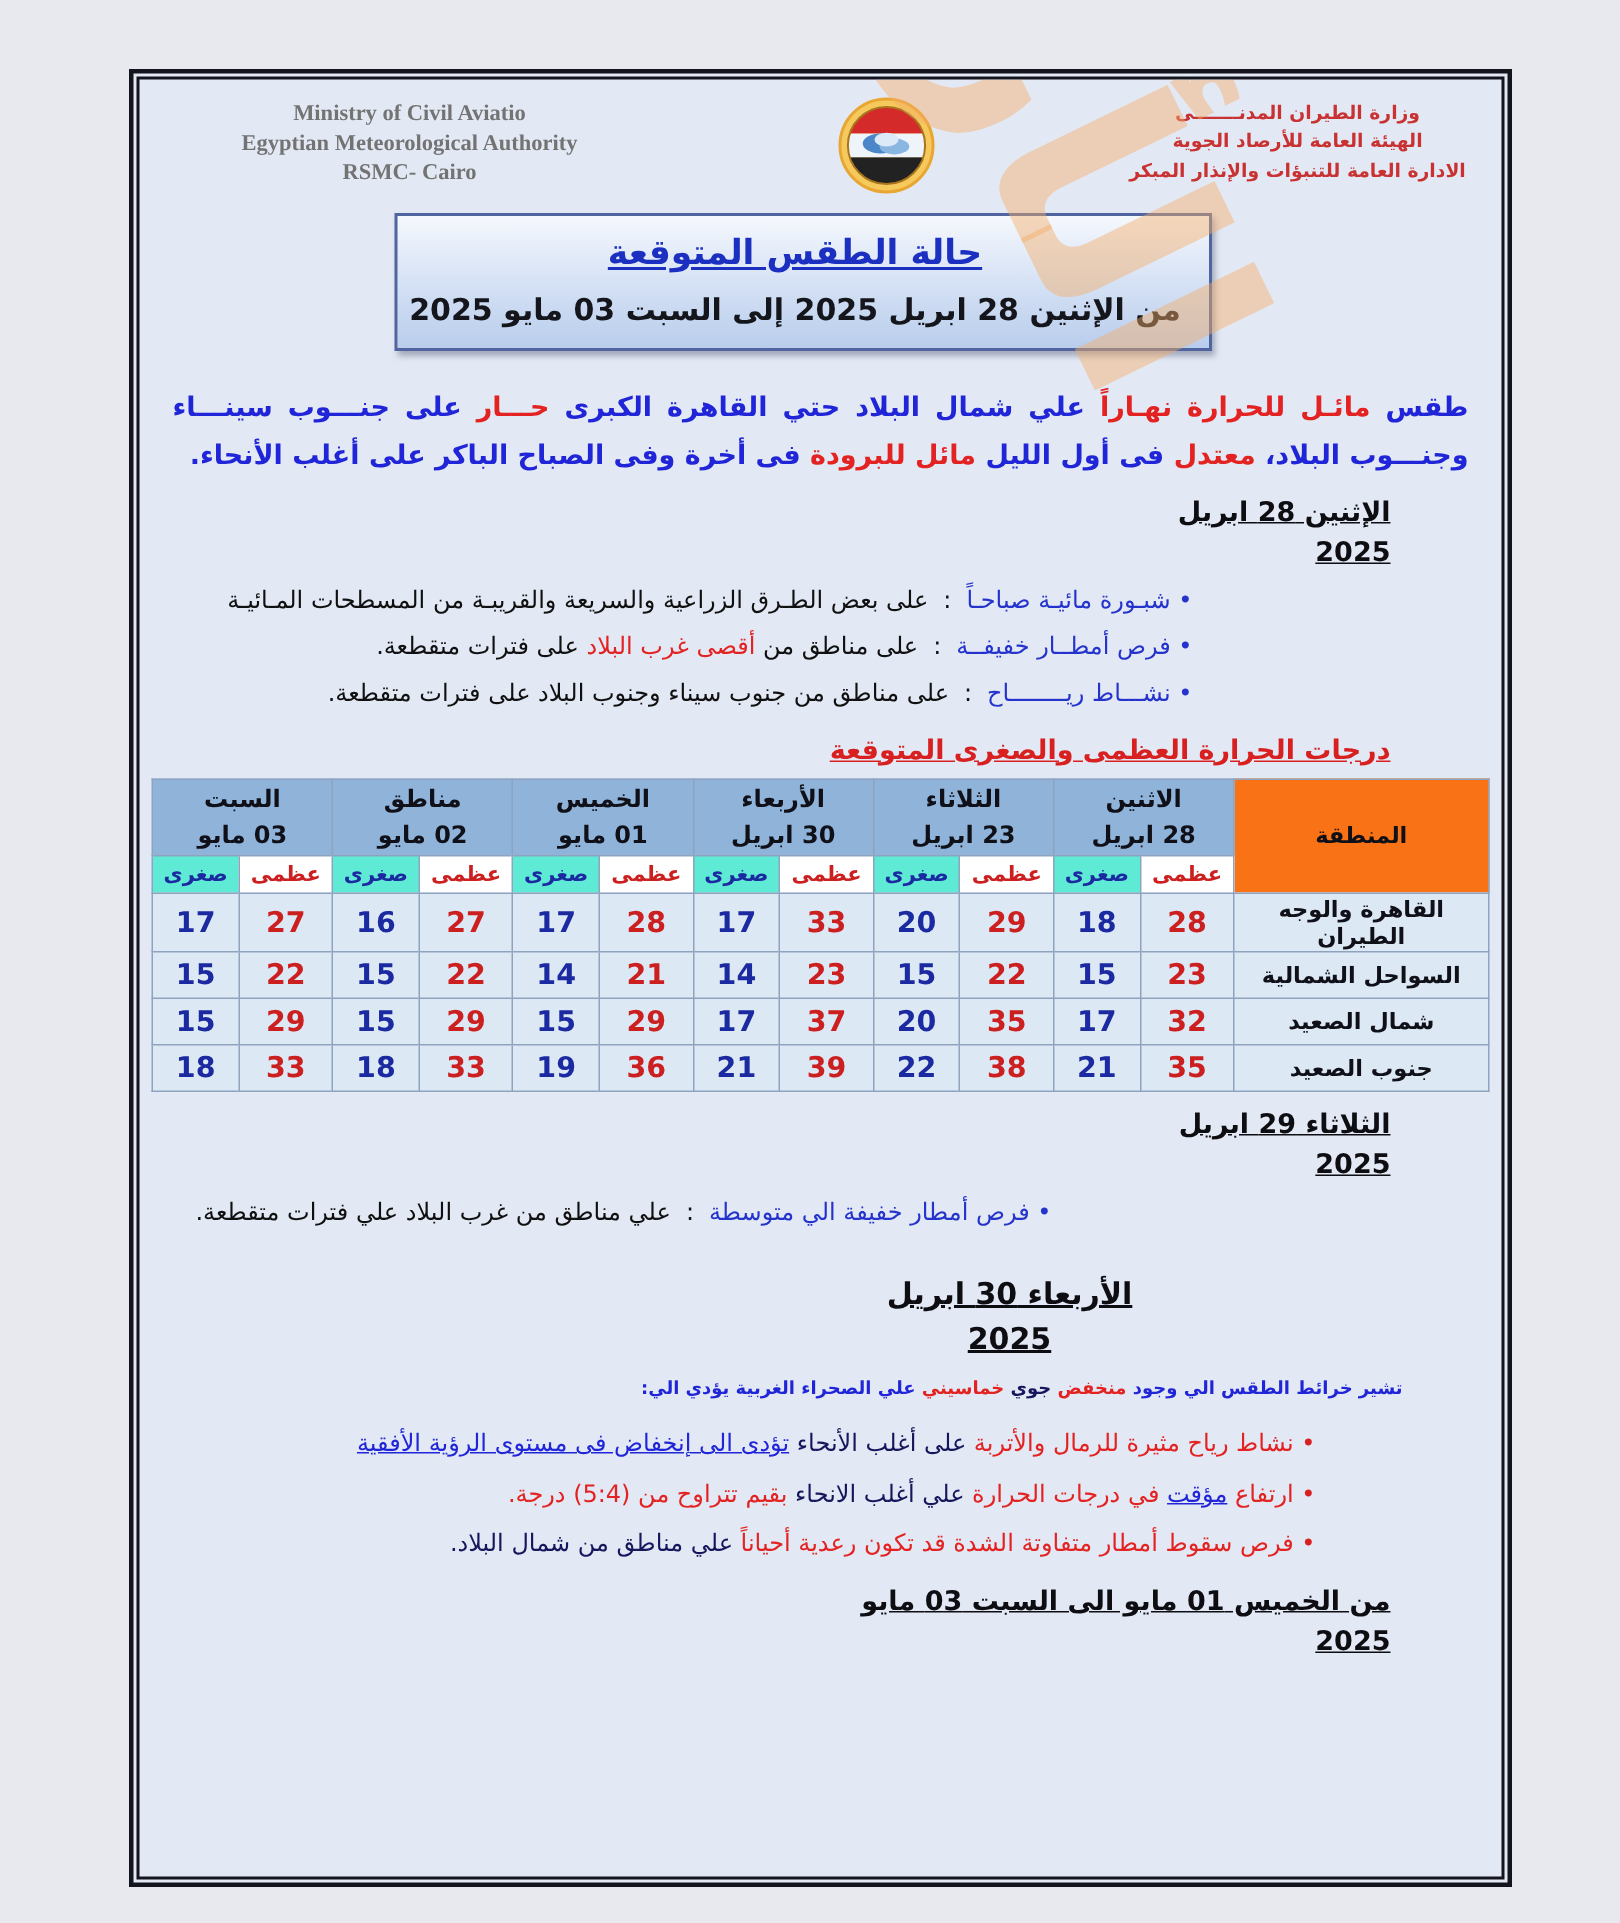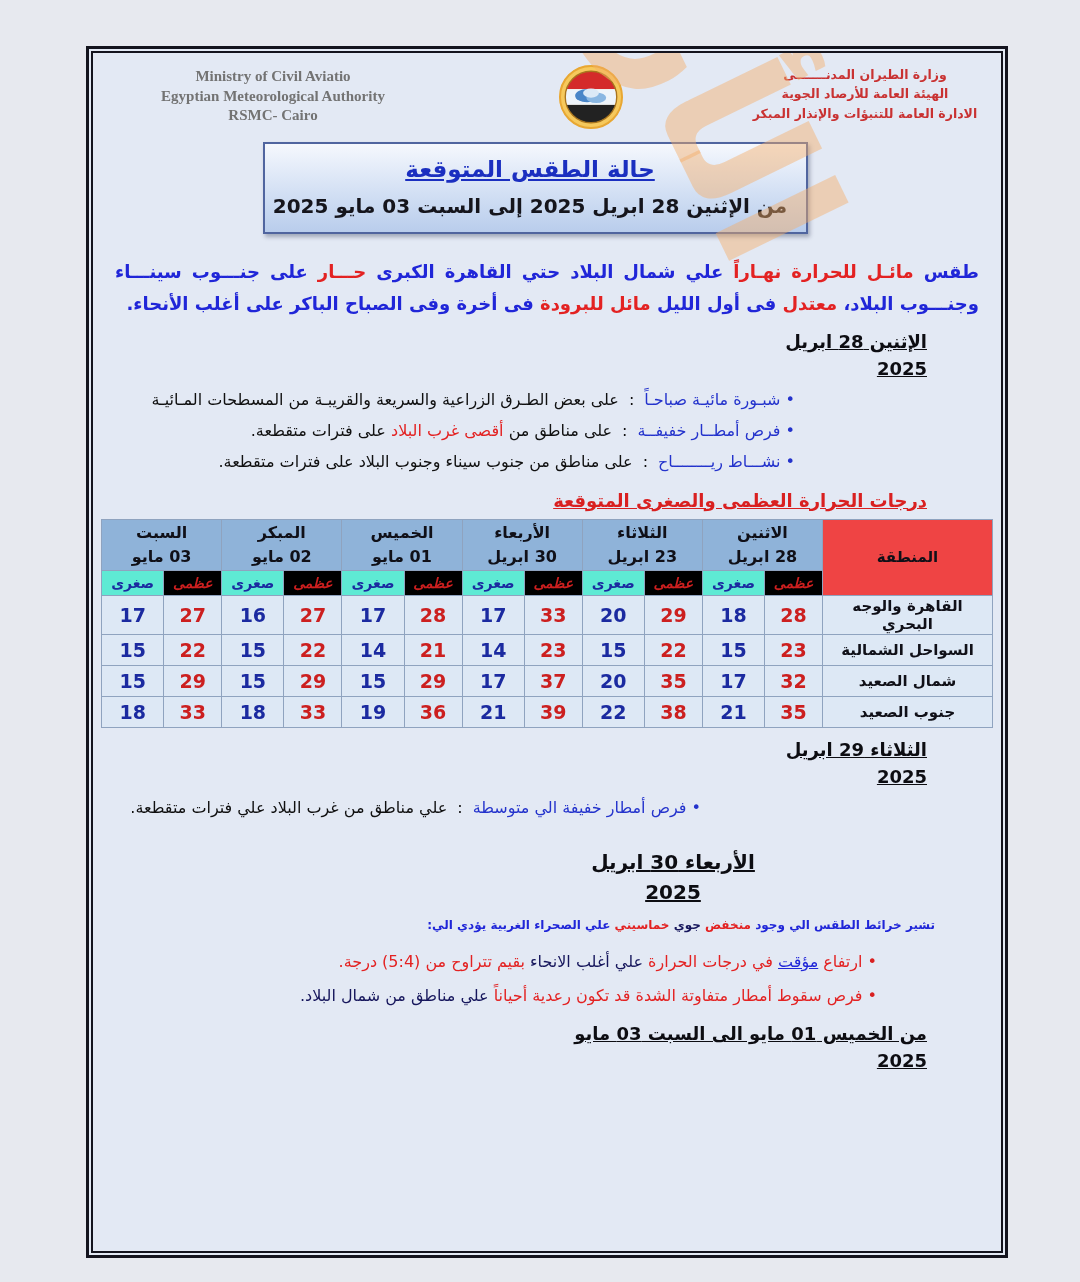--- a/index.html
+++ b/index.html
@@ -67,23 +67,23 @@
   .b-label { color: #2433cc; }
   .b-sep { color: #101010; margin: 0 10px; }
   .b-text { color: #101010; }
   .b-text.red { color: #e32222; }
   .table-heading {
     color: #d92020; font-size: 18px; font-weight: bold; text-decoration: underline;
     text-align: right; padding-right: 66px; margin: 12px 0 8px 0;
   }
   table.temps { width: 100%; border-collapse: collapse; direction: rtl; background: #dde8f5; }
   .temps th, .temps td { border: 1px solid #8fa3bf; text-align: center; vertical-align: middle; padding: 1px 2px; }
-  .region-hd { background: #ef4444; font-size: 15px; font-weight: bold; width: 170px; color: #101018; }
+  .region-hd { background: #f97316; font-size: 15px; font-weight: bold; width: 170px; color: #101018; }
   .day-th { background: #8fb3d9; font-size: 16px; font-weight: bold; color: #101018; line-height: 1.5; padding: 4px 2px; }
-  .max-th { background: #000000; color: #cc1f1f; font-size: 14px; font-weight: bold; height: 25px; font-style: italic; }
+  .max-th { background: #ffffff; color: #cc1f1f; font-size: 14px; font-weight: bold; height: 25px; }
   .min-th { background: #5eead4; color: #1b2aa0; font-size: 14px; font-weight: bold; }
   .region-td { background: #dde8f5; font-size: 15px; font-weight: bold; text-align: right; padding-right: 8px; color: #101018; }
   .max-td { color: #cc1f1f; font-size: 19px; font-weight: bold; height: 31px; }
   .min-td { color: #1b2aa0; font-size: 19px; font-weight: bold; }
   .wed-head { width: 400px; margin: 24px 120px 4px auto; text-align: center; font-size: 20px; padding-right: 0; }
   .wed-intro { padding: 2px 58px 2px 0; font-size: 12px; font-weight: bold; margin: 6px 0 2px 0; line-height: 1.7; }
 </style>
 </head>
 <body>
 
@@ -158,21 +158,21 @@
               </th>
               <th colspan="2" class="day-th">
                 <div>الأربعاء</div>
                 <div>30 ابريل</div>
               </th>
               <th colspan="2" class="day-th">
                 <div>الخميس</div>
                 <div>01 مايو</div>
               </th>
               <th colspan="2" class="day-th">
-                <div>المبكر</div>
+                <div>مناطق</div>
                 <div>02 مايو</div>
               </th>
               <th colspan="2" class="day-th">
                 <div>السبت</div>
                 <div>03 مايو</div>
               </th>
             </tr>
           <tr id="sub-row">
               <th class="max-th">عظمى</th>
               <th class="min-th">صغرى</th>
@@ -183,21 +183,21 @@
               <th class="max-th">عظمى</th>
               <th class="min-th">صغرى</th>
               <th class="max-th">عظمى</th>
               <th class="min-th">صغرى</th>
               <th class="max-th">عظمى</th>
               <th class="min-th">صغرى</th>
             </tr>
         </thead>
         <tbody id="temp-body">
             <tr>
-              <th class="region-td">القاهرة والوجه البحري</th>
+              <th class="region-td">القاهرة والوجه الطيران</th>
               <td class="max-td">28</td>
               <td class="min-td">18</td>
               <td class="max-td">29</td>
               <td class="min-td">20</td>
               <td class="max-td">33</td>
               <td class="min-td">17</td>
               <td class="max-td">28</td>
               <td class="min-td">17</td>
               <td class="max-td">27</td>
               <td class="min-td">16</td>
@@ -259,20 +259,21 @@
       <ul class="bullets tue">
         <li><span class="b-label">فرص أمطار خفيفة الي متوسطة</span><span class="b-sep">:</span><span class="b-text">علي مناطق من غرب البلاد علي فترات متقطعة.</span></li>
       </ul>
 
       <h3 class="sec-head wed-head">
         <span class="line">الأربعاء 30 ابريل</span><br>
         <span class="line">2025</span>
       </h3>
       <p class="wed-intro"><span class="seg blue">تشير خرائط الطقس الي وجود </span><span class="seg red">منخفض</span><span class="seg navy"> جوي </span><span class="seg red">خماسيني</span><span class="seg blue"> علي الصحراء الغربية يؤدي الي:</span></p>
       <ul class="bullets red-bullets wed">
+        <li><span class="seg red">نشاط رياح مثيرة للرمال والأتربة </span><span class="seg navy">على أغلب الأنحاء </span><span class="seg blue u">تؤدى الى إنخفاض فى مستوى الرؤية الأفقية</span></li>
         <li><span class="seg red">ارتفاع </span><span class="seg blue u">مؤقت</span><span class="seg red"> في درجات الحرارة </span><span class="seg navy">علي أغلب الانحاء </span><span class="seg red">بقيم تتراوح من (5:4) درجة.</span></li>
         <li><span class="seg red">فرص سقوط أمطار متفاوتة الشدة قد تكون رعدية أحياناً </span><span class="seg navy">علي مناطق من شمال البلاد.</span></li>
       </ul>
 
       <h3 class="sec-head">
         <span class="line">من الخميس 01 مايو الى السبت 03 مايو</span><br>
         <span class="line">2025</span>
       </h3>
 
     </div>

